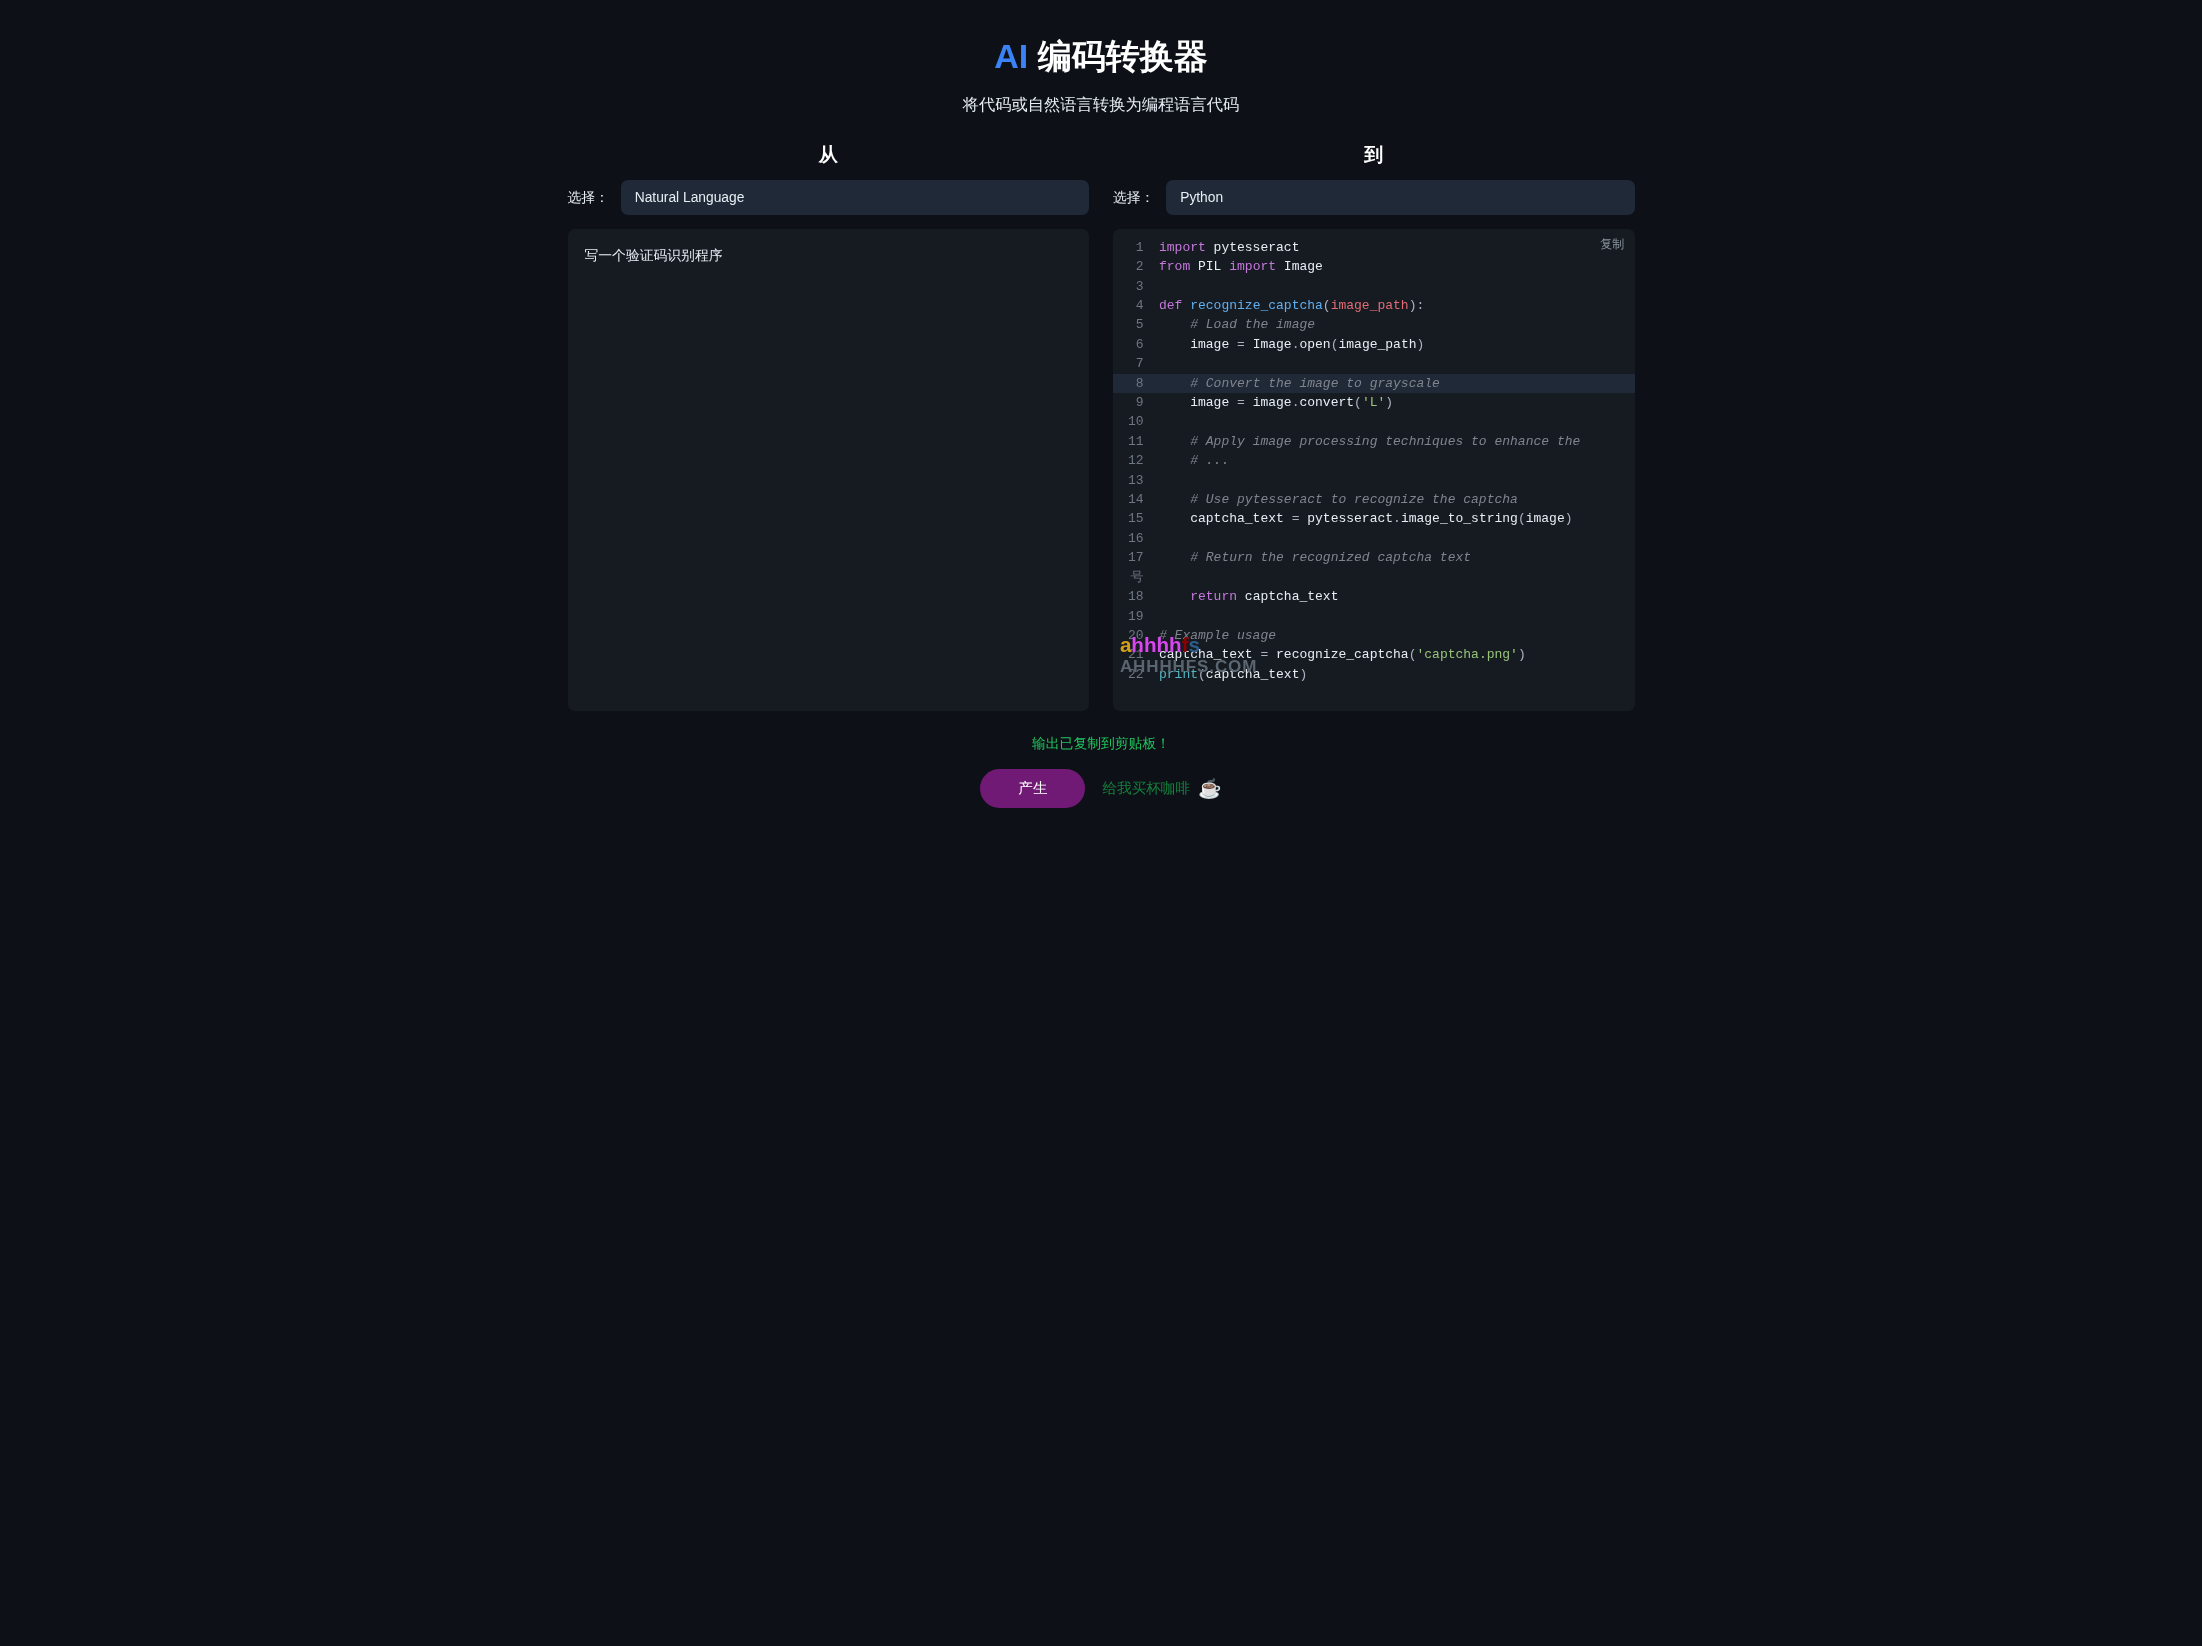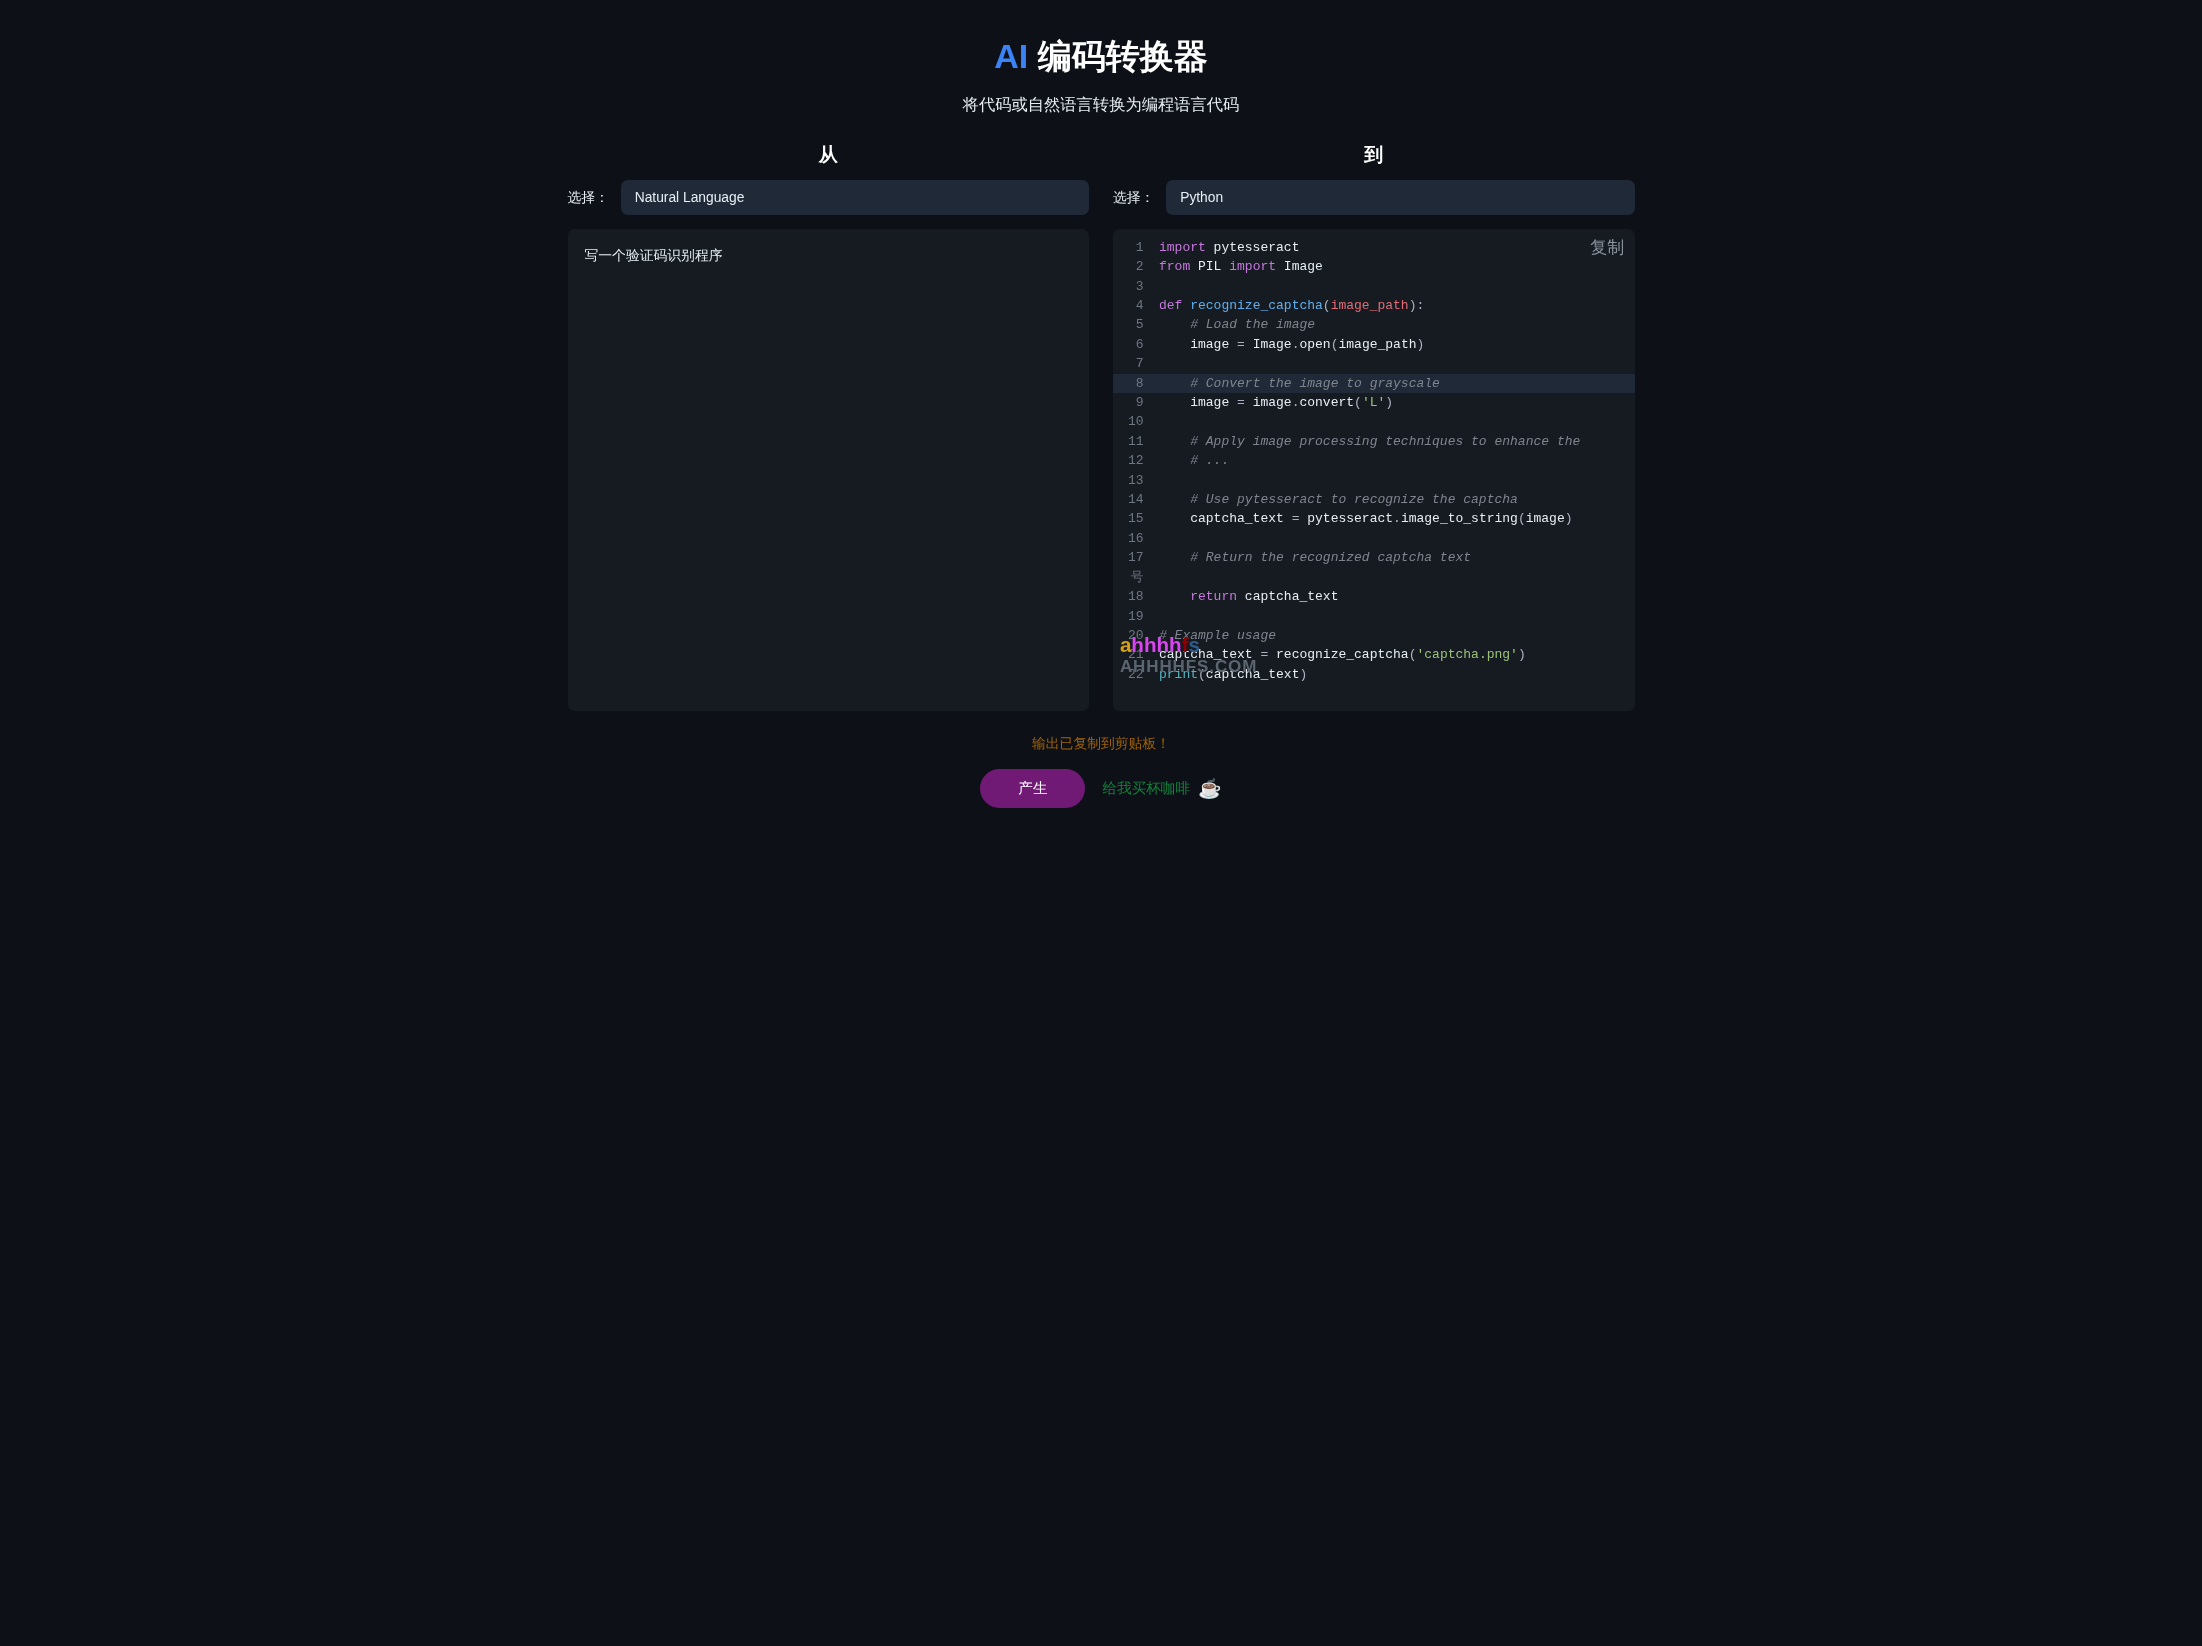--- a/index.html
+++ b/index.html
@@ -99,21 +99,21 @@
     font-size: 13px;
     line-height: 19.4px;
     padding: 8.6px 0;
     position: relative;
     min-height: 482px;
   }
   .copy-btn {
     position: absolute;
     top: 6.9px;
     right: 10.3px;
-    font-size: 17px;
+    font-size: 12px;
     color: #8b949e;
     cursor: pointer;
     z-index: 10;
   }
   .code-line {
     display: flex;
     align-items: flex-start;
   }
   .code-line.highlighted {
     background: #1f2937;
@@ -161,21 +161,21 @@
     font-weight: 700;
     color: #5a6570;
     letter-spacing: 0.9px;
   }
   .footer {
     text-align: center;
     margin-top: 24px;
   }
   .status-text {
     font-size: 13.8px;
-    color: #a16207;
+    color: #22c55e;
     margin-bottom: 15.5px;
   }
   .action-row {
     display: inline-flex;
     align-items: center;
     gap: 17px;
   }
   .generate-btn {
     background: #701a75;
     color: #ffffff;

